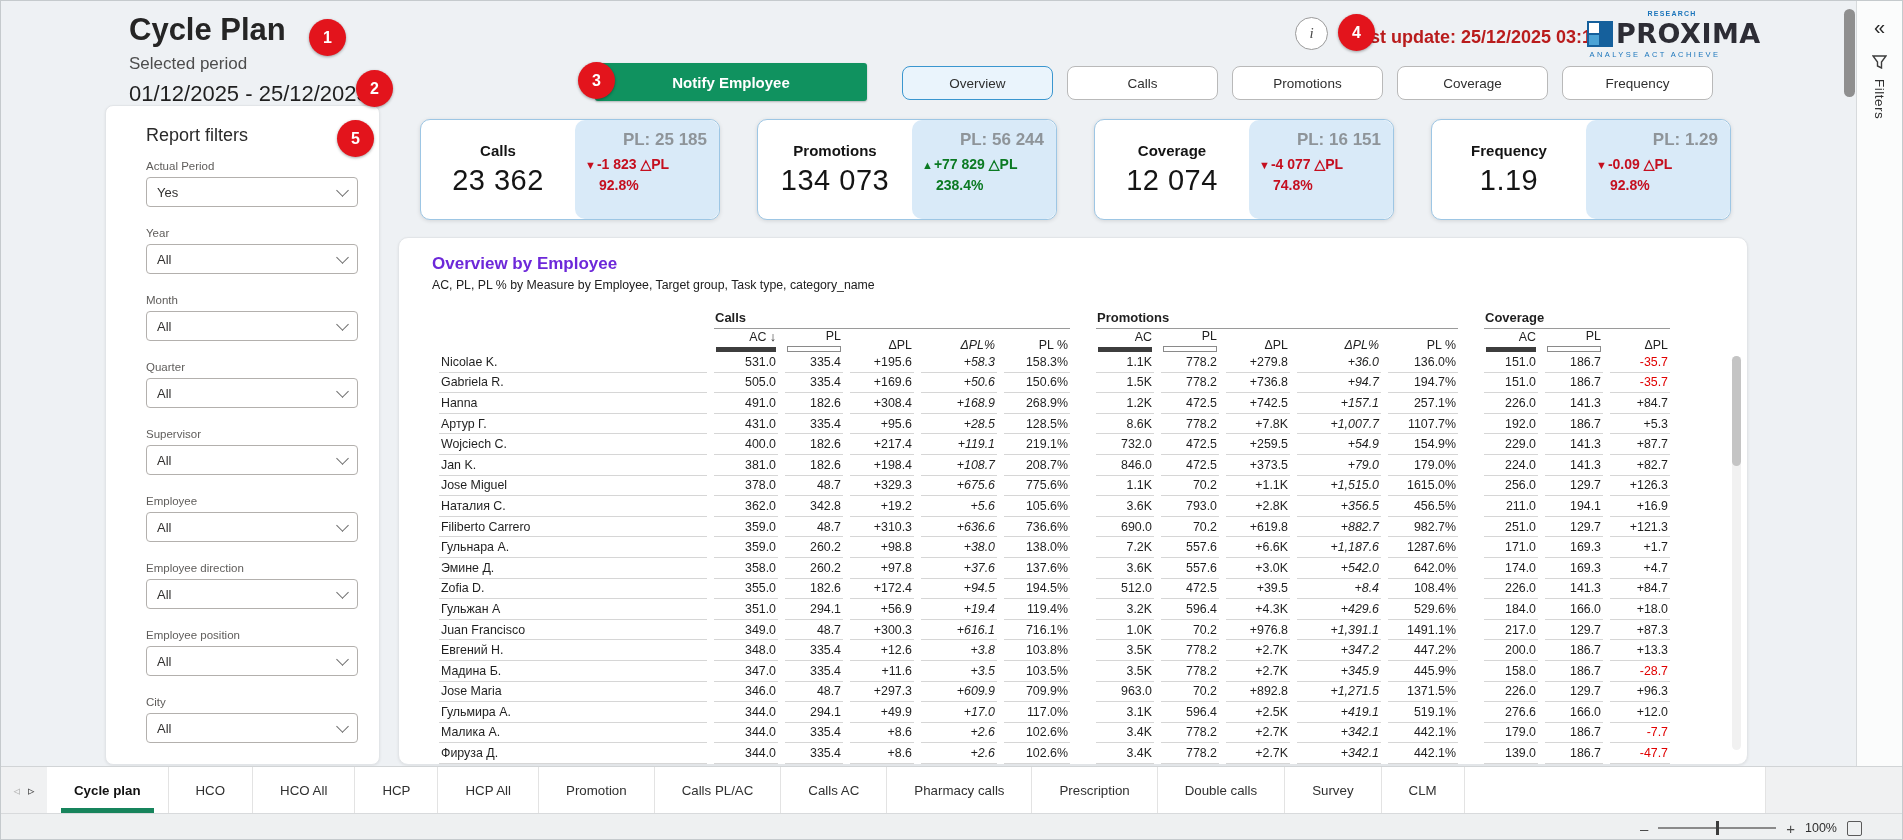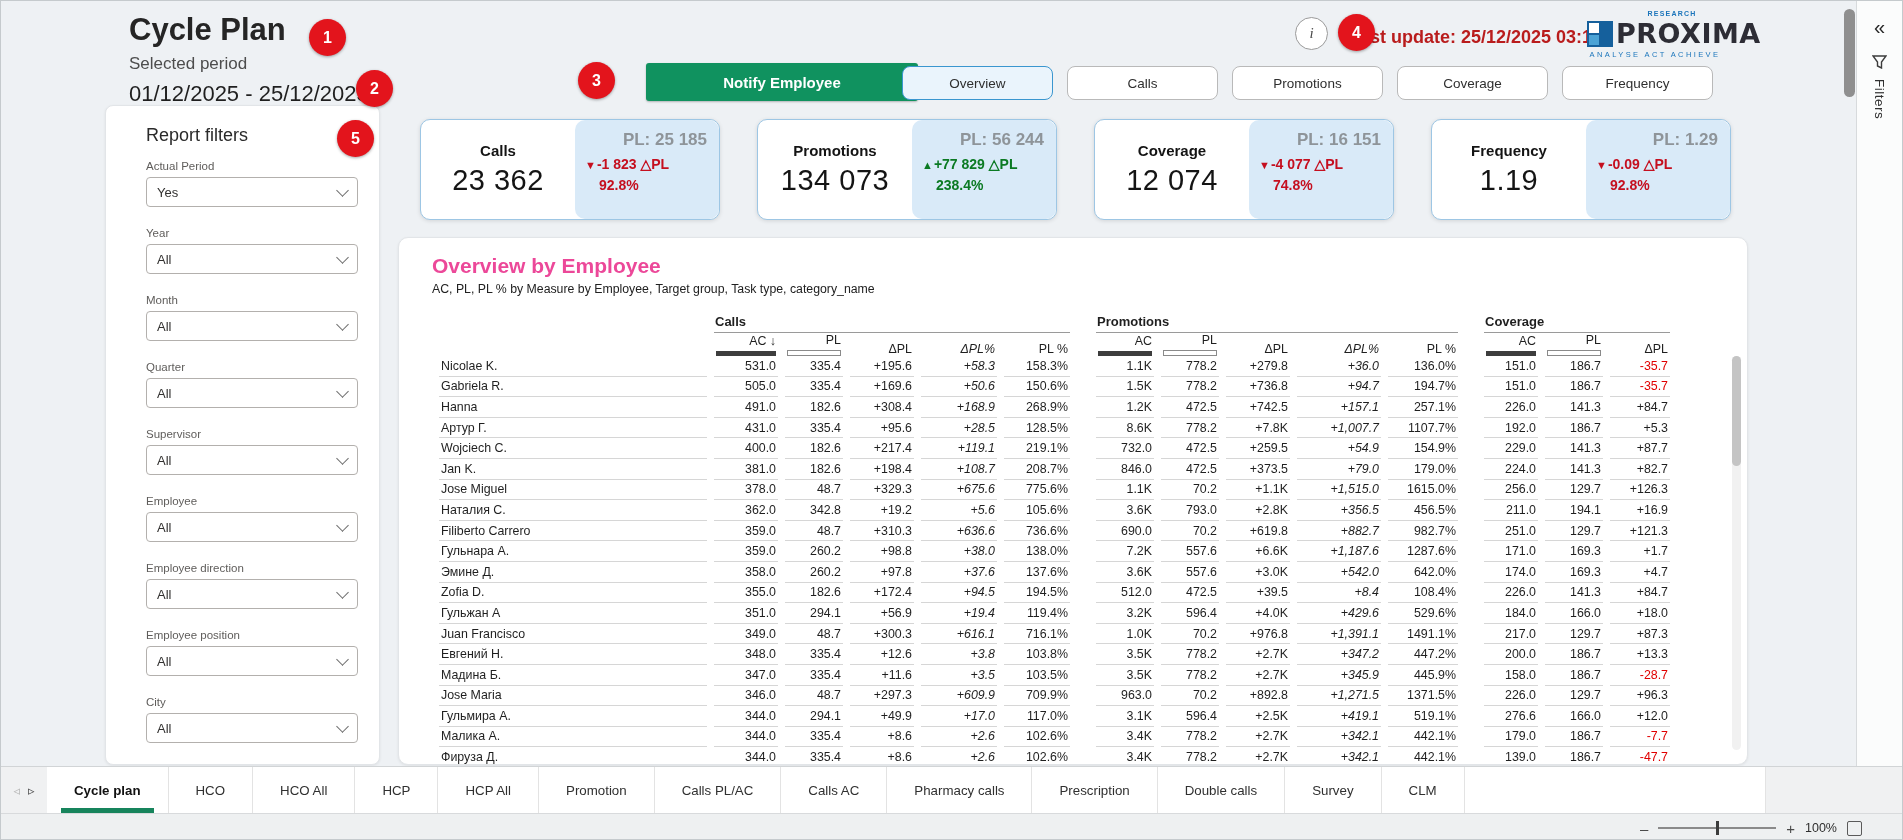--- a/index.html
+++ b/index.html
@@ -9,21 +9,21 @@
   
   .title-block{position:absolute;left:128px;top:12px;}
   .page-title{font-size:31px;font-weight:bold;color:#252525;line-height:34px;}
   .page-subtitle{font-size:17px;color:#4d4d4d;margin-top:7px;}
   .page-period{font-size:22px;color:#1f1f1f;margin-top:7px;}
   .badge{position:absolute;width:37px;height:37px;border-radius:50%;background:#e3141c;color:#fff;
     font-weight:bold;font-size:16px;display:flex;align-items:center;justify-content:center;
     box-shadow:0 1px 3px rgba(0,0,0,.35);z-index:30;}
   #badge1{left:308px;top:18px;} #badge2{left:355px;top:69px;} #badge3{left:577px;top:61px;}
   #badge4{left:1337px;top:13px;} #badge5{left:336px;top:119px;}
-  .notify-btn{position:absolute;left:645px;top:62px;width:272px;height:38px;background:#10925f;
+  .notify-btn{position:absolute;left:594px;top:62px;width:272px;height:38px;background:#10925f;
     color:#fff;font-weight:bold;font-size:15px;border:none;border-radius:3px;cursor:pointer;
     font-family:inherit;box-shadow:0 1px 2px rgba(0,0,0,.25);}
   .view-buttons{position:absolute;left:901px;top:65px;display:flex;gap:14px;}
   .view-btn{width:151px;height:34px;background:#fff;border:1px solid #b9b9b9;border-radius:8px;
     font-size:13.5px;color:#2f2f2f;cursor:pointer;font-family:inherit;}
   .view-btn.active{background:#eaf4fc;border:1.5px solid #3a96cf;}
   .info-icon{position:absolute;left:1294px;top:16px;width:31px;height:31px;border-radius:50%;
     border:1px solid #9a9a9a;background:#fff;color:#4a4a4a;font-size:15px;font-style:italic;
     font-family:"Liberation Serif",serif;display:flex;align-items:center;justify-content:center;cursor:pointer;}
   .last-update{position:absolute;left:1348px;top:26px;font-size:18px;font-weight:bold;color:#b91c1c;}
@@ -61,21 +61,21 @@
     padding:10px 12px 26px 10px;display:flex;flex-direction:column;justify-content:space-between;}
   .kpi-pl{font-size:17px;font-weight:bold;color:#8e9499;text-align:right;}
   .kpi-delta{font-size:14px;font-weight:bold;white-space:nowrap;}
   .kpi-delta .arrow{font-size:11px;margin-right:1px;}
   .kpi-pct{font-size:14px;font-weight:bold;padding-left:14px;}
   .neg{color:#c50f1f;} .pos{color:#0b7a23;}
 
   
   .matrix-card{position:absolute;left:397px;top:236px;width:1348px;height:526px;background:#fff;
     border:1px solid #e2e5e8;border-radius:10px;box-shadow:0 1px 3px rgba(0,0,0,.07);overflow:hidden;}
-  .mx-title{margin:16px 0 4px 33px;font-size:21px;font-weight:bold;color:#ec4899;}
+  .mx-title{margin:16px 0 4px 33px;font-size:17px;font-weight:bold;color:#6d28d9;}
   .mx-sub{margin:0 0 10px 33px;font-size:12.3px;color:#212121;}
   table.mx{margin-left:33px;border-collapse:separate;border-spacing:7px 0;font-size:12.4px;color:#1f1f1f;}
   .mx th{font-weight:normal;}
   .mx .ghead{font-size:13px;font-weight:bold;text-align:left;border-bottom:1px solid #9a9a9a;
     height:22px;vertical-align:bottom;padding-bottom:3px;}
   .mx .chead{text-align:right;height:20px;vertical-align:bottom;padding:0 2px;}
   .mx .ital{font-style:italic;}
   .mx .bar{height:5px;margin-top:3px;}
   .mx .bar.dark{background:#3d3d3d;}
   .mx .bar.light{background:#fff;border:1px solid #8a8a8a;height:4px;}
@@ -573,21 +573,21 @@
           <tr>
             <td class="name">Гульжан А</td>
             <td>351.0</td>
             <td>294.1</td>
             <td>+56.9</td>
             <td class="ital">+19.4</td>
             <td>119.4%</td>
             <td class="sp"></td>
             <td>3.2K</td>
             <td>596.4</td>
-            <td>+4.0K</td>
+            <td>+4.3K</td>
             <td class="ital">+429.6</td>
             <td>529.6%</td>
             <td class="sp"></td>
             <td>184.0</td>
             <td>166.0</td>
             <td>+18.0</td>
           </tr>
           <tr>
             <td class="name">Juan Francisco</td>
             <td>349.0</td>

